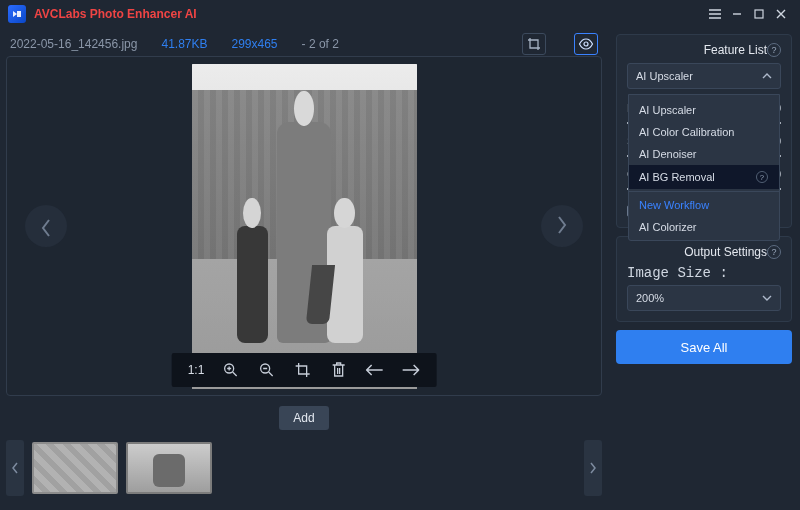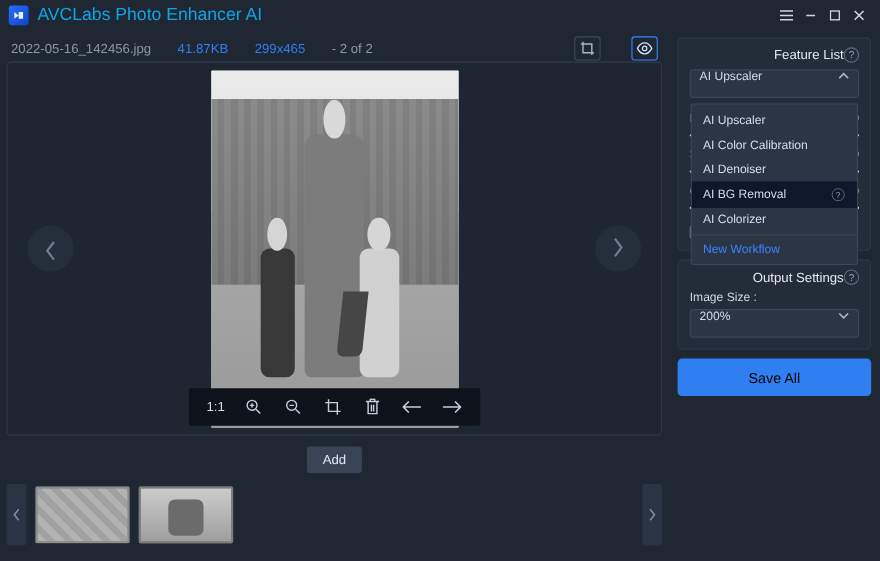--- a/index.html
+++ b/index.html
@@ -22,21 +22,21 @@
   }
   .app-logo {
     width: 18px; height: 18px;
     border-radius: 3px;
     background: linear-gradient(135deg,#2b6cff,#0a47c7);
     position: relative;
     margin-right: 8px;
     display: flex; align-items: center; justify-content: center;
   }
   .app-logo svg { display:block; }
-  .titlebar .title { color:#0ea5e9; font-size:16px; }
+  .titlebar .title { color:#ef4444; font-size:12px;font-weight:bold; }
   .titlebar .spacer { flex:1; }
   .win-btn {
     width:22px; height:20px;
     display:flex; align-items:center; justify-content:center;
     color:#cfd6e0; cursor:pointer;
   }
   .win-btn svg { display:block; }
 
   
   .main { display:flex; height:calc(510px - 28px); }
@@ -205,21 +205,21 @@
     width:14px; height:14px; border-radius:50%;
     border:1px solid #5c6b80; color:#97a5b9;
     display:flex; align-items:center; justify-content:center;
     font-size:9px; cursor:pointer;
   }
   .select {
     background:#2b3544;
     border:1px solid #3a475a;
     border-radius:3px;
     height:26px;
-    display:flex; align-items:flex-start; justify-content:space-between;
+    display:flex; align-items:center; justify-content:space-between;
     padding:0 8px;
     color:#d6dce6;
     cursor:pointer;
     position:relative;
     font-size:11px;
   }
   .select .chev { width:10px; height:10px; }
   .dropdown {
     position:absolute;
     top:30px; left:0; right:0;
@@ -261,24 +261,24 @@
     background:#3a82ff;
   }
   .checkrow {
     display:flex; align-items:center; gap:6px;
     margin-top:10px; font-size:11px; color:#d6dce6;
   }
   .checkbox {
     width:12px; height:12px; border:1px solid #6a788d; border-radius:2px;
     cursor:pointer;
   }
-  .subhead { color:#cfd6e0; font-size:11px; margin:4px 0 4px 0;}
+  .subhead { color:#cfd6e0; font-size:14px; margin:4px 0 4px 0;font-family:Liberation Mono, monospace;}
   .save-btn {
     background:#2f7ff0;
-    color:#000000;
+    color:#ffffff;
     border:none;
     border-radius:4px;
     height:34px;
     font-size:13px;
     cursor:pointer;
     width:100%;
   }
   
   .feature-body { min-height:154px; position:relative; }
   .sliders-block { position:absolute; left:0; right:0; bottom:0; }
@@ -445,25 +445,25 @@
             <div class="dd-item">
                 <span>AI Color Calibration</span>
               </div>
             <div class="dd-item">
                 <span>AI Denoiser</span>
               </div>
             <div class="dd-item hover">
               <span>AI BG Removal</span>
               <span class="help">?</span>
             </div>
+            <div class="dd-item link">
+                <span>New Workflow</span>
+              </div>
             <div class="dd-item">
                 <span>AI Colorizer</span>
-              </div>
-            <div class="dd-item link">
-                <span>New Workflow</span>
               </div>
           </div>
         </div>
 
         <div class="sliders-block">
           <div class="slider-row">
             <div class="slider-head">
               <span>Brightness :</span>
               <span>0</span>
             </div>

